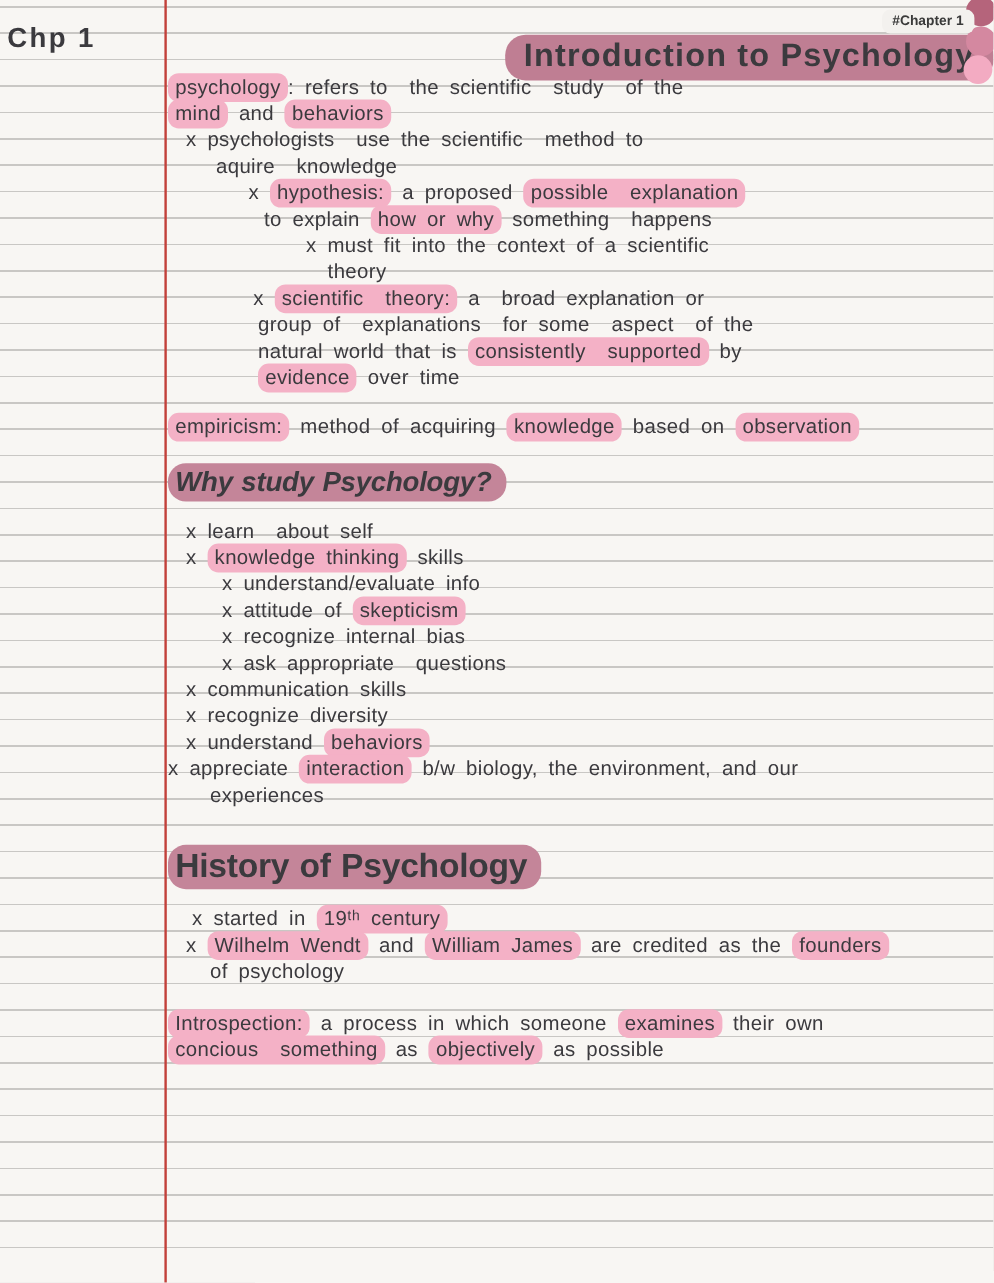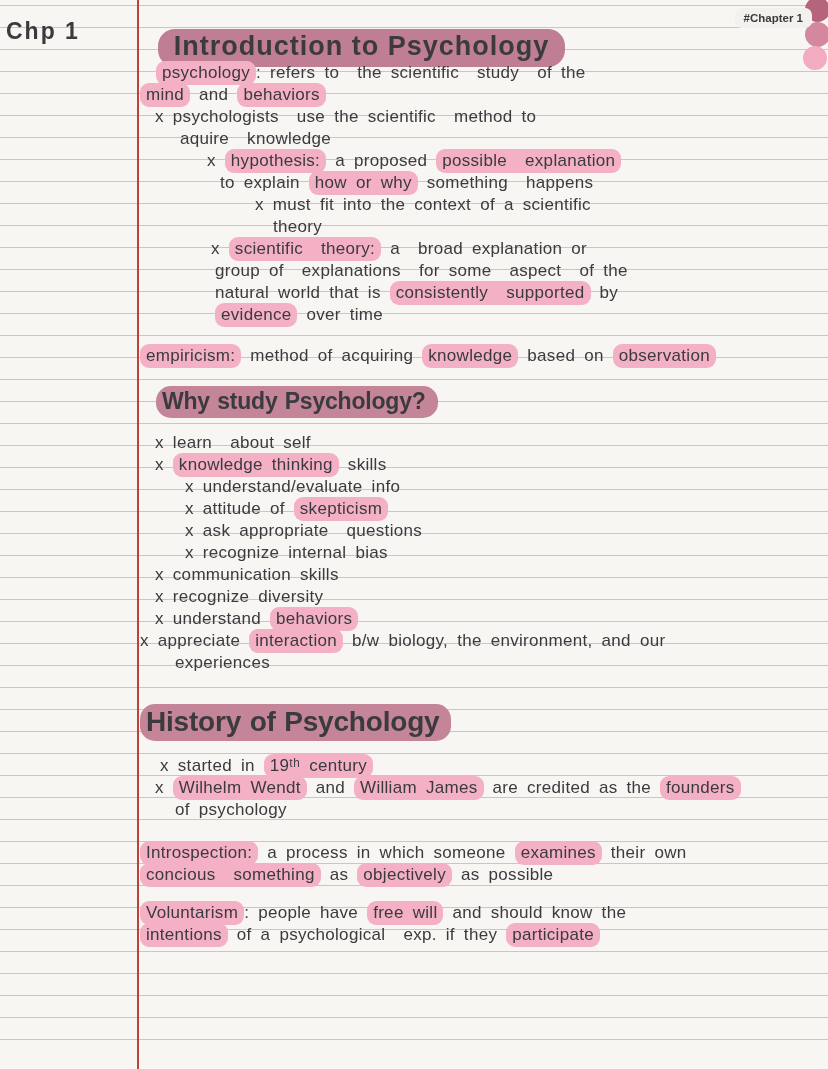--- a/index.html
+++ b/index.html
@@ -22,21 +22,21 @@
   .margin-line{
     position:absolute;left:137px;top:0;width:1.5px;height:100%;
     background:var(--margin-line,#c2403a);z-index:1;
   }
   .chp{
     position:absolute;left:6px;top:18px;
     font-size:23px;font-weight:600;letter-spacing:2px;z-index:2;
   }
   .title-row{
     position:absolute;left:140px;top:11px;width:688px;
-    text-align:left;z-index:2;white-space:pre;
+    text-align:right;z-index:2;white-space:pre;
   }
   .title-hl{
     display:inline-block;
     background:var(--title-highlight,#bf7e93);
     border-radius:17px;
     padding:2px 16px 5px;
     font-size:27px;font-weight:600;letter-spacing:1px;
   }
   .tag{
     position:absolute;top:8px;right:16px;
@@ -90,62 +90,58 @@
   </div>
 
   <span class="dot d1"></span>
   <span class="dot d2"></span>
   <span class="dot d3"></span>
 
   <div class="tag">#Chapter 1</div>
 
   <div id="note-body">
       <div class="block body" style="top: 62px;">
-        <div class="nline" style="padding-left: 16px;"><span class="hl">psychology</span><span class="pl">: refers to  the scientific  study  of the</span></div>
+        <div class="nline" style="padding-left: 0px;"><span class="hl">psychology</span><span class="pl">: refers to  the scientific  study  of the</span></div>
         <div class="nline" style="padding-left: 0px;"><span class="hl">mind</span><span class="pl"> and </span><span class="hl">behaviors</span></div>
         <div class="nline" style="padding-left: 15px;"><span class="pl">x psychologists  use the scientific  method to</span></div>
         <div class="nline" style="padding-left: 40px;"><span class="pl">aquire  knowledge</span></div>
         <div class="nline" style="padding-left: 67px;"><span class="pl">x </span><span class="hl">hypothesis:</span><span class="pl"> a proposed </span><span class="hl">possible  explanation</span></div>
         <div class="nline" style="padding-left: 80px;"><span class="pl">to explain </span><span class="hl">how or why</span><span class="pl"> something  happens</span></div>
         <div class="nline" style="padding-left: 115px;"><span class="pl">x must fit into the context of a scientific</span></div>
         <div class="nline" style="padding-left: 133px;"><span class="pl">theory</span></div>
         <div class="nline" style="padding-left: 71px;"><span class="pl">x </span><span class="hl">scientific  theory:</span><span class="pl"> a  broad explanation or</span></div>
         <div class="nline" style="padding-left: 75px;"><span class="pl">group of  explanations  for some  aspect  of the</span></div>
         <div class="nline" style="padding-left: 75px;"><span class="pl">natural world that is </span><span class="hl">consistently  supported</span><span class="pl"> by</span></div>
         <div class="nline" style="padding-left: 75px;"><span class="hl">evidence</span><span class="pl"> over time</span></div>
       </div>
       <div class="block body" style="top: 345px;">
         <div class="nline" style="padding-left: 0px;"><span class="hl">empiricism:</span><span class="pl"> method of acquiring </span><span class="hl">knowledge</span><span class="pl"> based on </span><span class="hl">observation</span></div>
       </div>
       <div class="block heading-sm" style="top: 385px;">
-        <div class="nline" style="padding-left: 16px;"><span class="hl">Why study Psychology?</span></div>
+        <div class="nline" style="padding-left: 0px; font-style: italic;"><span class="hl">Why study Psychology?</span></div>
       </div>
       <div class="block body" style="top: 432px;">
         <div class="nline" style="padding-left: 15px;"><span class="pl">x learn  about self</span></div>
         <div class="nline" style="padding-left: 15px;"><span class="pl">x </span><span class="hl">knowledge thinking</span><span class="pl"> skills</span></div>
         <div class="nline" style="padding-left: 45px;"><span class="pl">x understand/evaluate info</span></div>
         <div class="nline" style="padding-left: 45px;"><span class="pl">x attitude of </span><span class="hl">skepticism</span></div>
+        <div class="nline" style="padding-left: 45px;"><span class="pl">x recognize internal bias</span></div>
         <div class="nline" style="padding-left: 45px;"><span class="pl">x ask appropriate  questions</span></div>
-        <div class="nline" style="padding-left: 45px;"><span class="pl">x recognize internal bias</span></div>
         <div class="nline" style="padding-left: 15px;"><span class="pl">x communication skills</span></div>
         <div class="nline" style="padding-left: 15px;"><span class="pl">x recognize diversity</span></div>
         <div class="nline" style="padding-left: 15px;"><span class="pl">x understand </span><span class="hl">behaviors</span></div>
         <div class="nline" style=""><span class="pl">x appreciate </span><span class="hl">interaction</span><span class="pl"> b/w biology, the environment, and our</span></div>
         <div class="nline" style="padding-left: 35px;"><span class="pl">experiences</span></div>
       </div>
       <div class="block heading-lg" style="top: 703px;">
         <div class="nline" style="padding-left: 0px;"><span class="hl">History of Psychology</span></div>
       </div>
       <div class="block body" style="top: 755px;">
         <div class="nline" style="padding-left: 20px;"><span class="pl">x started in </span><span class="hl">19ᵗʰ century</span></div>
         <div class="nline" style="padding-left: 15px;"><span class="pl">x </span><span class="hl">Wilhelm Wendt</span><span class="pl"> and </span><span class="hl">William James</span><span class="pl"> are credited as the </span><span class="hl">founders</span></div>
         <div class="nline" style="padding-left: 35px;"><span class="pl">of psychology</span></div>
       </div>
       <div class="block body" style="top: 842px;">
         <div class="nline" style="padding-left: 0px;"><span class="hl">Introspection:</span><span class="pl"> a process in which someone </span><span class="hl">examines</span><span class="pl"> their own</span></div>
         <div class="nline" style="padding-left: 0px;"><span class="hl">concious  something</span><span class="pl"> as </span><span class="hl">objectively</span><span class="pl"> as possible</span></div>
       </div>
-      <div class="block body" style="top: 902px;">
-        <div class="nline" style="padding-left: 0px;"><span class="hl">Voluntarism</span><span class="pl">: people have </span><span class="hl">free will</span><span class="pl"> and should know the</span></div>
-        <div class="nline" style="padding-left: 0px;"><span class="hl">intentions</span><span class="pl"> of a psychological  exp. if they </span><span class="hl">participate</span></div>
-      </div>
     </div>
 </div>
 
 </body></html>

